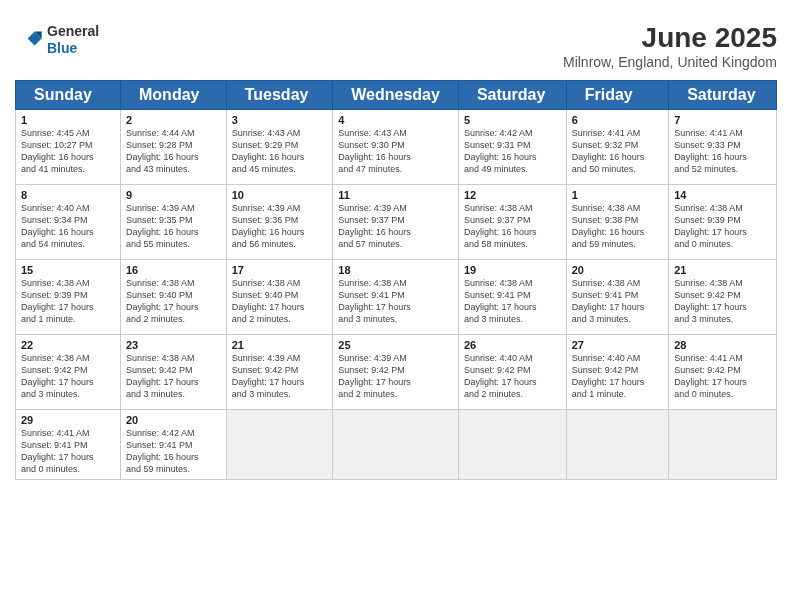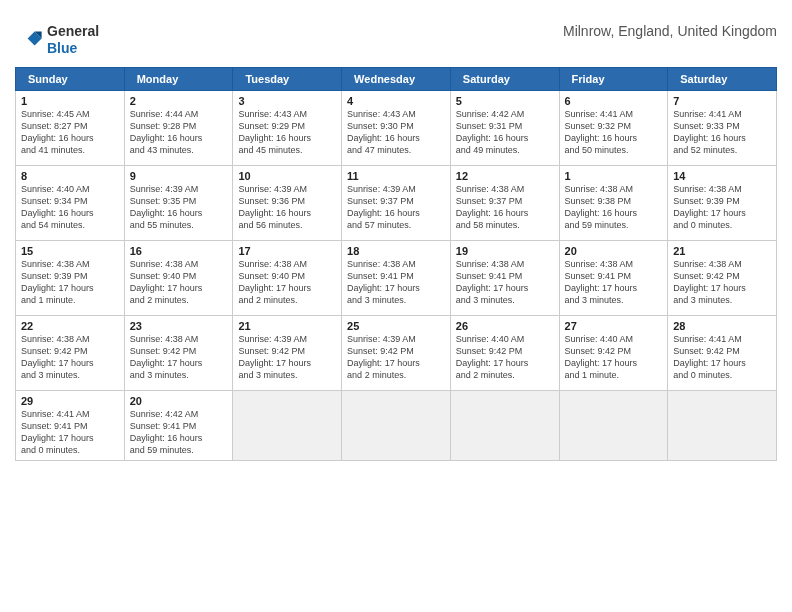--- a/index.html
+++ b/index.html
@@ -57,23 +57,23 @@
       font-size: 14px;
       color: #555;
     }
     .calendar {
       width: 100%;
       border-collapse: collapse;
     }
     .calendar th {
       background: #2a6aad;
       color: #fff;
-      font-size: 11px;
-      font-weight: bold;
-      padding: 5px 12px;
+      font-size: 16px;
+      font-weight: bold;
+      padding: 5px 18px;
       text-align: left;
       border: 1px solid #1a5a9d;
     }
     .calendar td {
       border: 1px solid #ccc;
       vertical-align: top;
       padding: 4px 5px;
       font-size: 9.5px;
       color: #333;
       width: calc(100% / 7);
@@ -108,20 +108,21 @@
       <svg class="logo-icon" viewBox="0 0 40 40">
         <polygon points="28,8 38,18 28,28 18,18" fill="#1a6aab"></polygon>
         <polygon points="28,8 38,8 38,18" fill="#0d4a7a"></polygon>
       </svg>
       <div>
         <div class="logo-text-general">General</div>
         <div class="logo-text-blue">Blue</div>
       </div>
     </div>
     <div class="title-block">
+      <div class="main-title">June 2025</div>
       <div class="subtitle">Milnrow, England, United Kingdom</div>
     </div>
   </div>
 
   <table class="calendar">
     <thead>
       <tr>
         <th>Sunday</th>
         <th>Monday</th>
         <th>Tuesday</th>
@@ -129,21 +130,21 @@
         <th>Saturday</th>
         <th>Friday</th>
         <th>Saturday</th>
       </tr>
     </thead>
     <tbody id="calendar-body">
     <tr>
           <td>
             <span class="day-number">1</span>
             <div class="day-info" style="white-space: pre-line;">Sunrise: 4:45 AM
-Sunset: 8:27 PM
+Sunset: 10:27 PM
 Daylight: 16 hours
 and 41 minutes.</div>
           </td>
           <td>
             <span class="day-number">2</span>
             <div class="day-info" style="white-space: pre-line;">Sunrise: 4:44 AM
 Sunset: 9:28 PM
 Daylight: 16 hours
 and 43 minutes.</div>
           </td>

